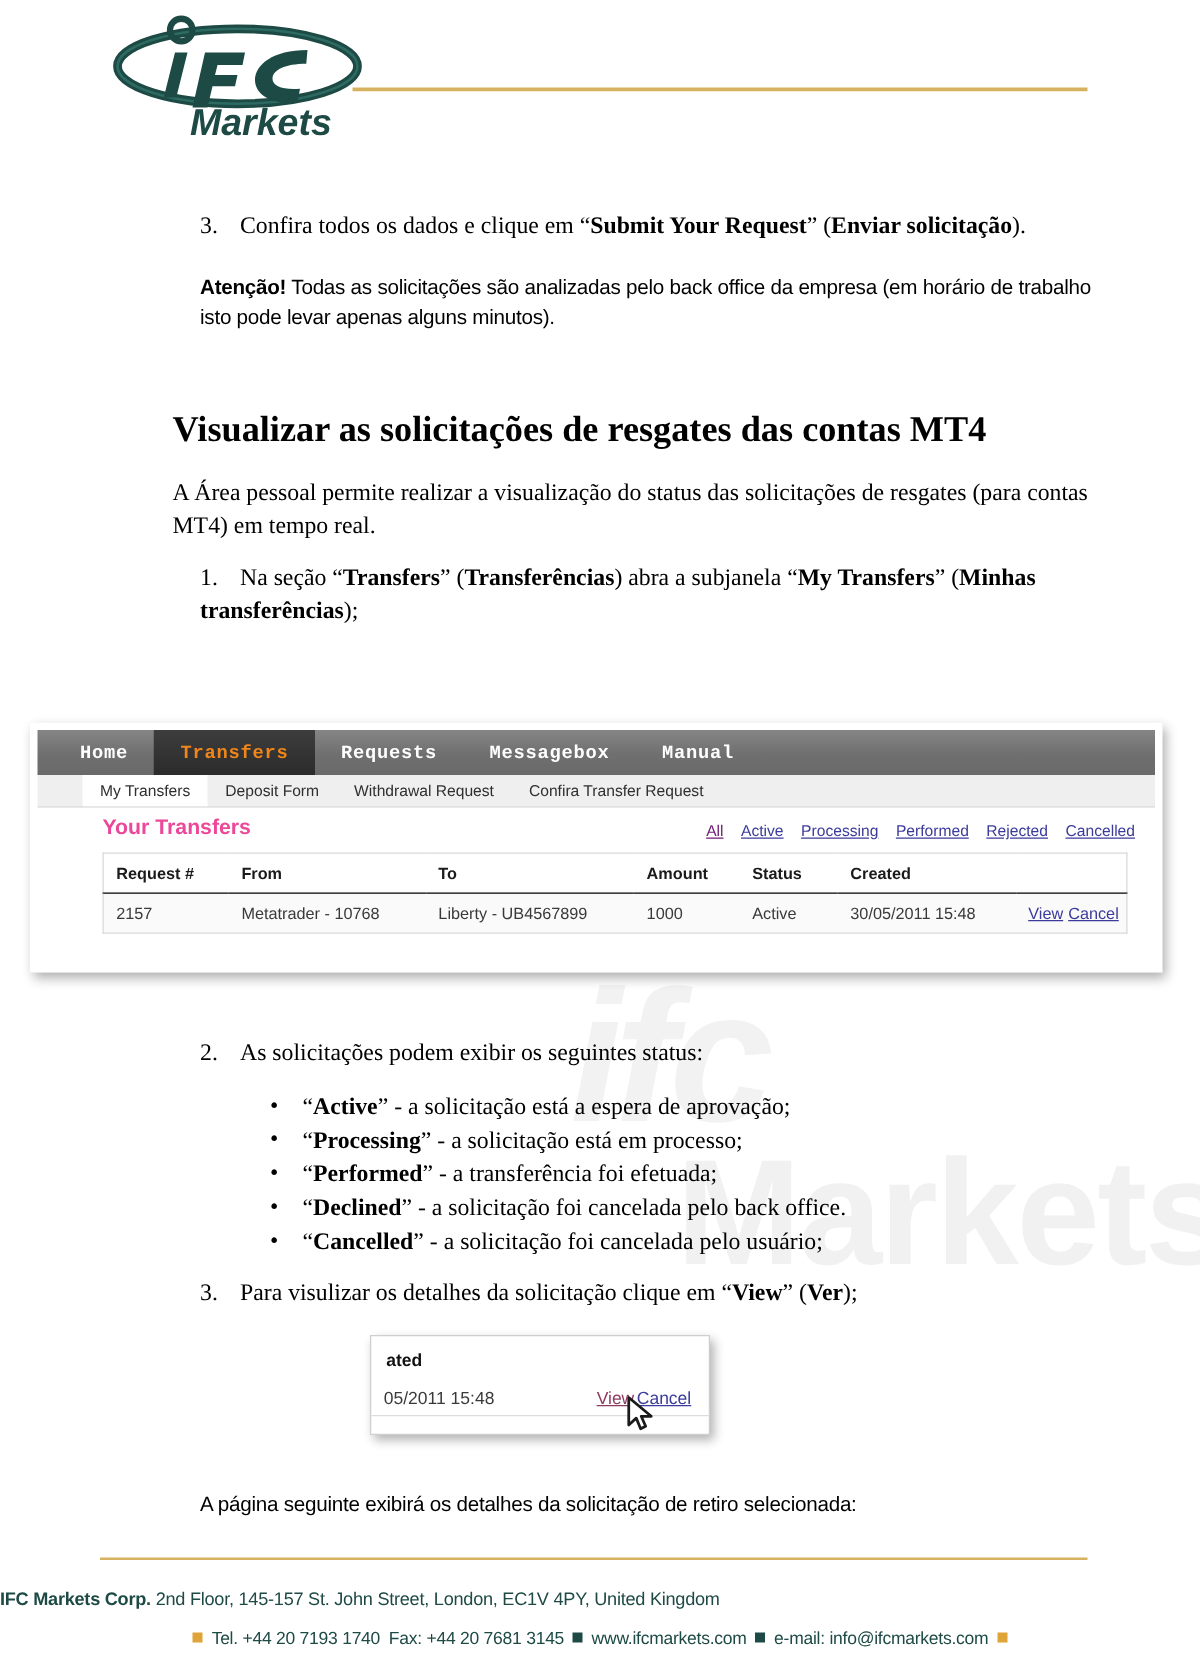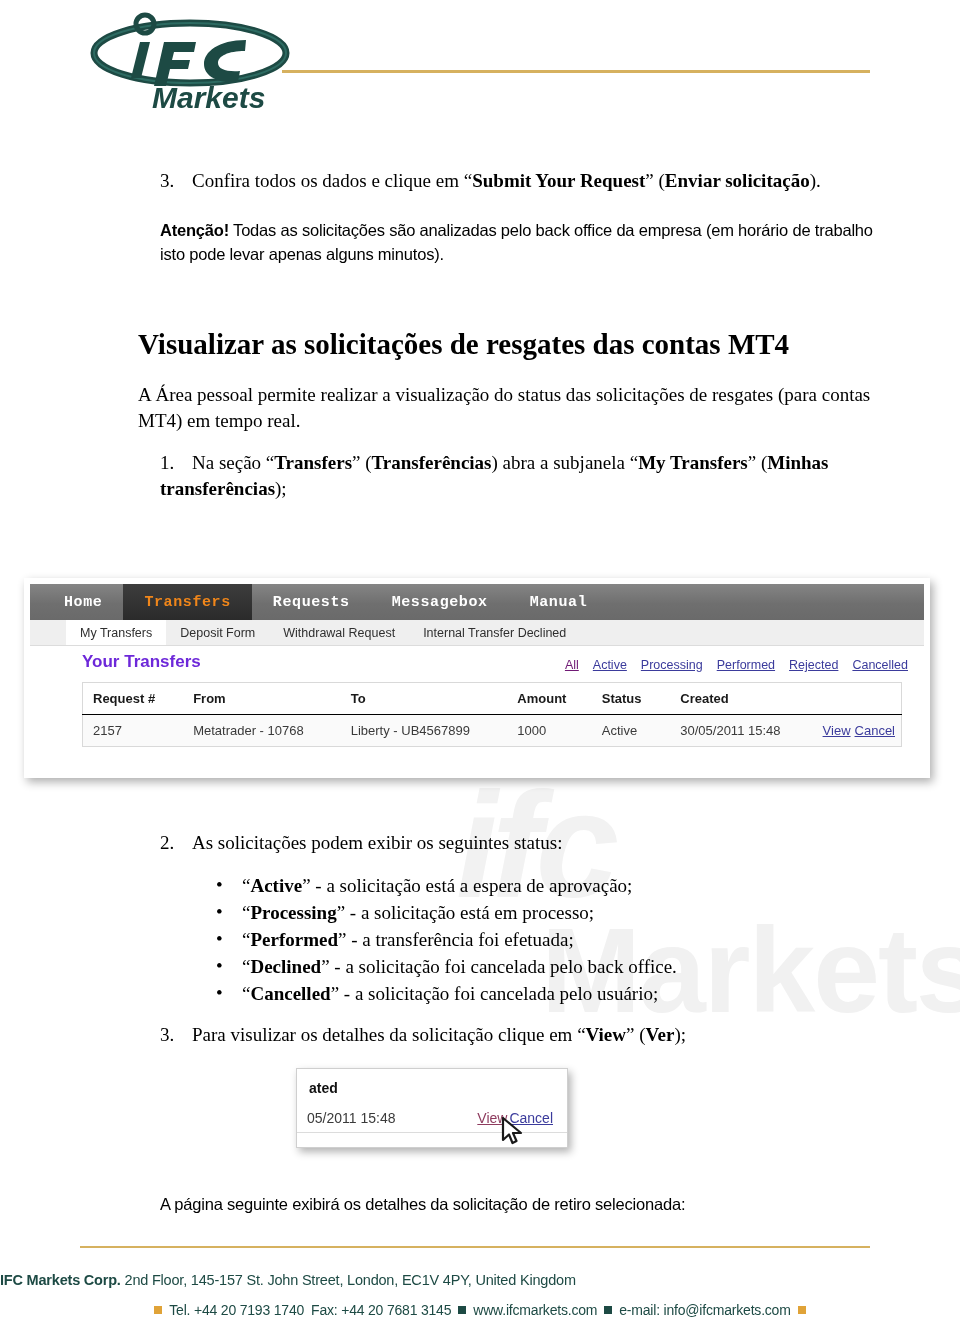--- a/index.html
+++ b/index.html
@@ -170,21 +170,21 @@
     display: flex; align-items: center;
     padding: 0 14px;
   }
   .subnav-item.first { margin-left: 36px; }
   .subnav-item.active { background: #ffffff; }
 
   .shot-title {
     position: absolute; left: 58px; top: 74px;
     font-family: "Liberation Sans", sans-serif;
     font-size: 17px; font-weight: bold;
-    color: #6d28d9;
+    color: #ec4899;
   }
 
   .filters {
     position: absolute; right: 22px; top: 80px;
     display: flex; gap: 14px;
     font-family: "Liberation Sans", sans-serif;
     font-size: 12.5px;
   }
   .filters a { color: #3b3b9c; text-decoration: underline; }
   .filters a.sel { color: #701a75; }
@@ -327,21 +327,21 @@
         <div class="nav-item active">Transfers</div>
         <div class="nav-item">Requests</div>
         <div class="nav-item">Messagebox</div>
         <div class="nav-item">Manual</div>
       </div>
 
       <div class="subnav">
         <div class="subnav-item first active">My Transfers</div>
         <div class="subnav-item">Deposit Form</div>
         <div class="subnav-item">Withdrawal Request</div>
-        <div class="subnav-item">Internal Transfer Declined</div>
+        <div class="subnav-item">Confira Transfer Request</div>
       </div>
 
       <div class="shot-title">Your Transfers</div>
 
       <div class="filters">
         <a href="#" class="sel">All</a>
         <a href="#">Active</a>
         <a href="#">Processing</a>
         <a href="#">Performed</a>
         <a href="#">Rejected</a>

